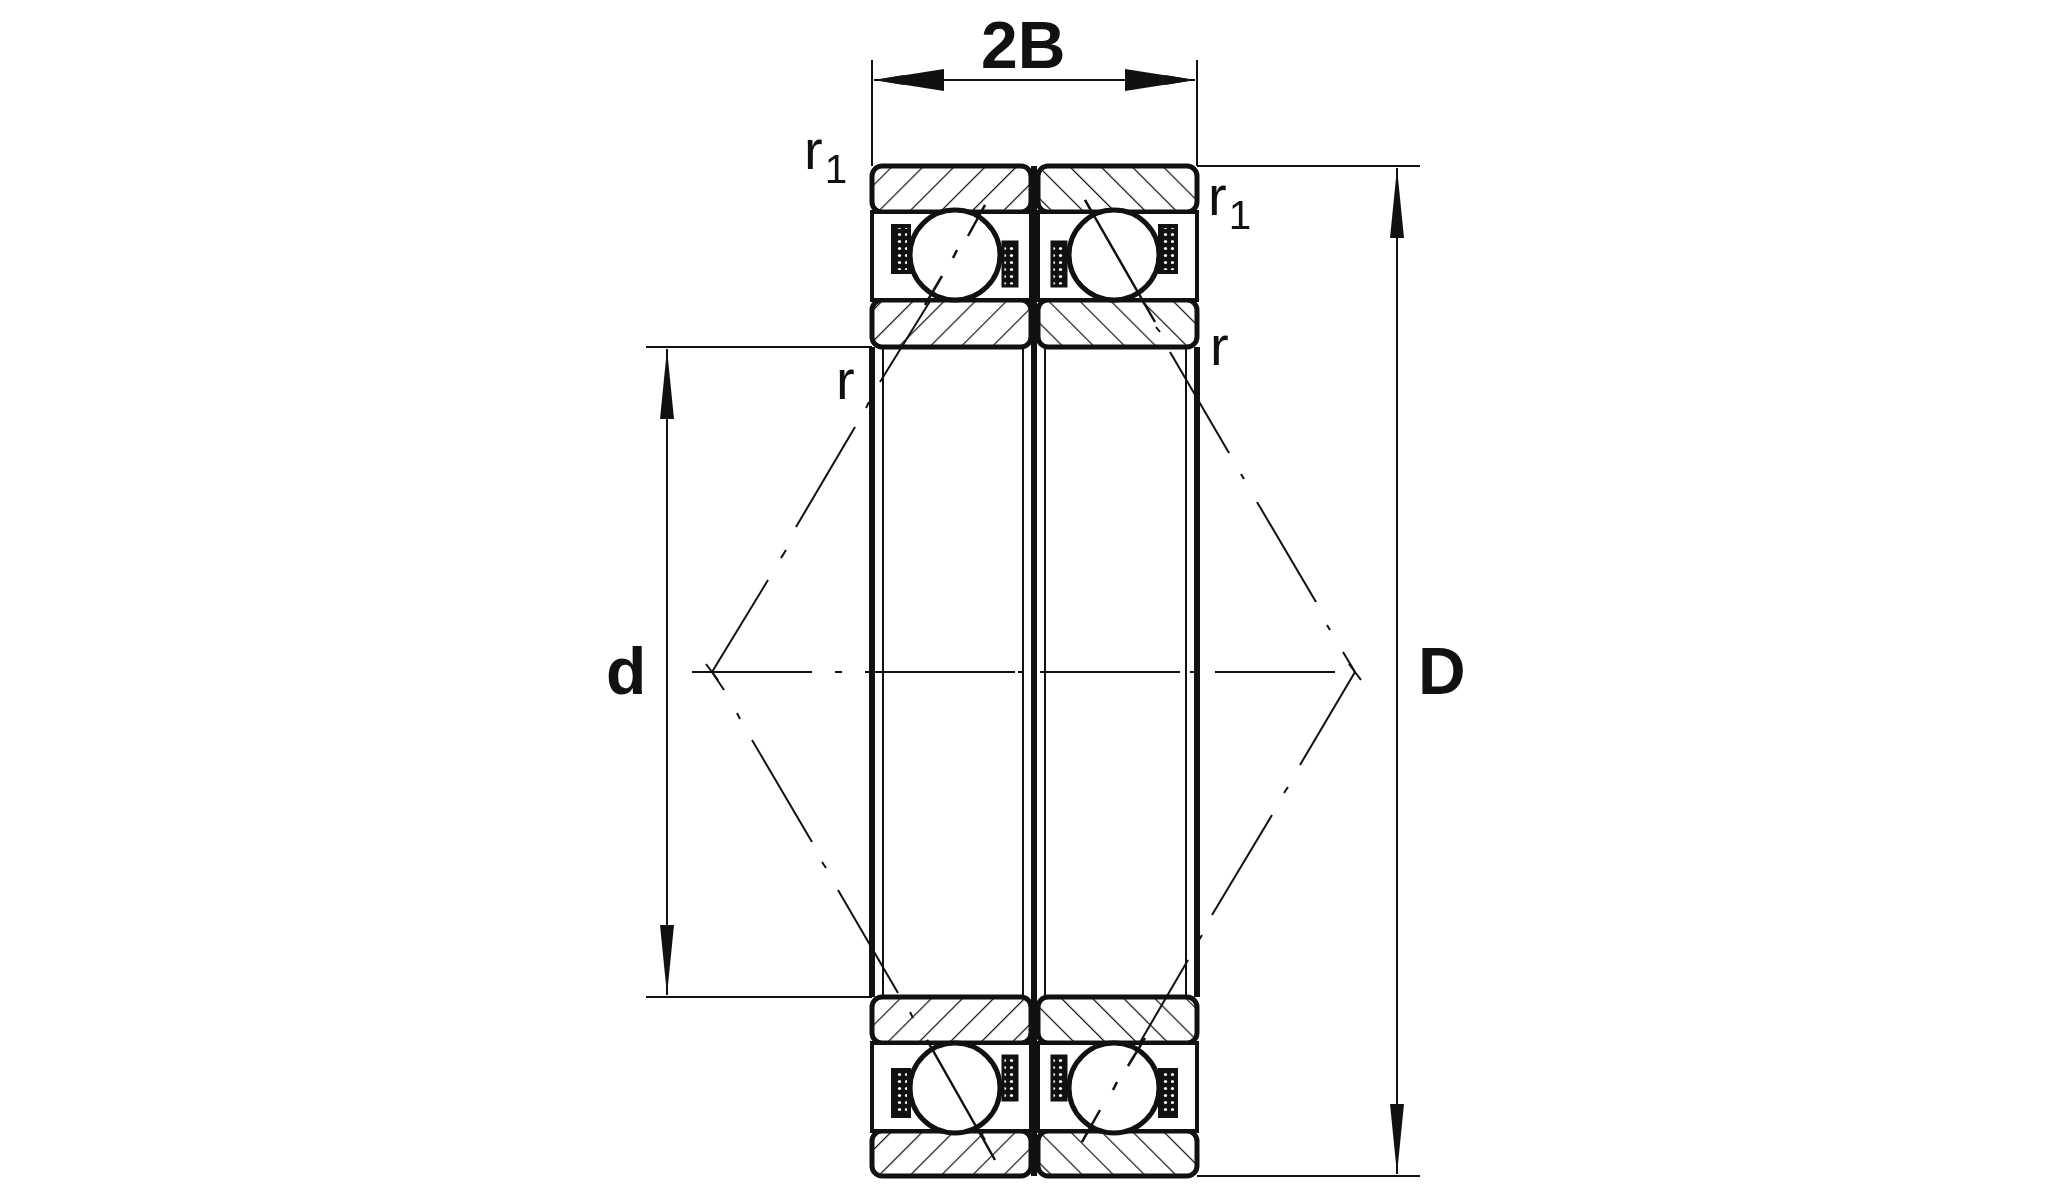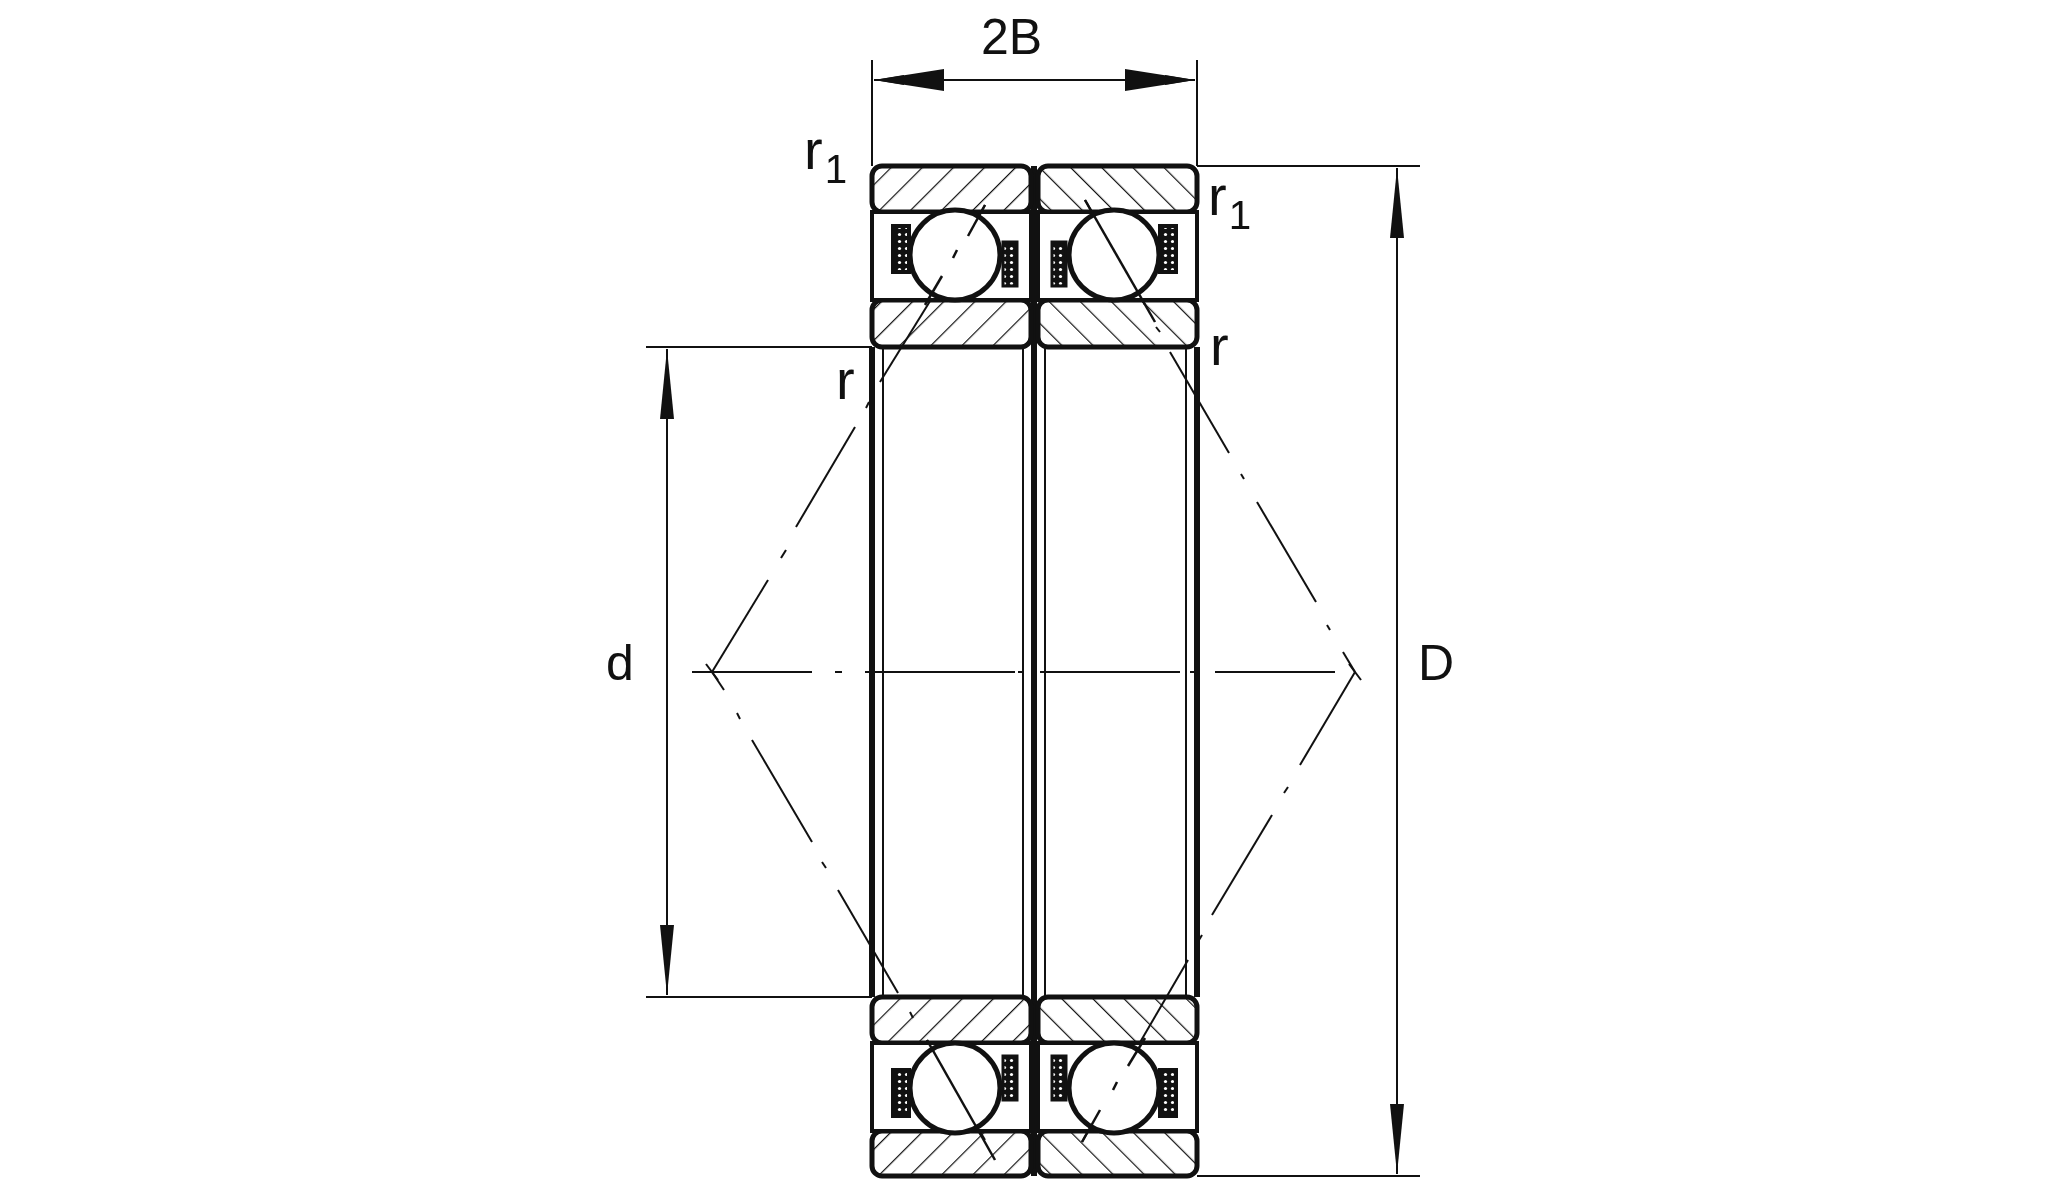--- a/index.html
+++ b/index.html
@@ -1,20 +1,20 @@
 <!DOCTYPE html>
 <html><head>
 <meta charset="utf-8">
 <style>
   html, body { margin:0; padding:0; background:#ffffff; }
   body { width:2069px; height:1200px; position:relative; overflow:hidden; font-family:"Liberation Sans", "DejaVu Sans", sans-serif; }
   #drawing { position:absolute; left:0; top:0; width:2069px; height:1200px; }
   .lbl { position:absolute; color:#111111; font-family:"Liberation Sans", "DejaVu Sans", sans-serif; line-height:1; white-space:nowrap; }
   .lbl .sub { font-size:0.72em; position:relative; top:0.35em; margin-left:2px; }
-  .big { font-size:50px; }
+  .big { font-size:66px;font-weight:bold; }
   .mid { font-size:56px; }
 </style>
 </head>
 <body>
 
 <svg id="drawing" viewBox="0 0 2069 1200" xmlns="http://www.w3.org/2000/svg">
   <defs>
     <pattern id="hatchL" patternUnits="userSpaceOnUse" width="22" height="22" patternTransform="rotate(45)">
       <line x1="0" y1="0" x2="0" y2="22" stroke="#111" stroke-width="2.4"></line>
     </pattern>

